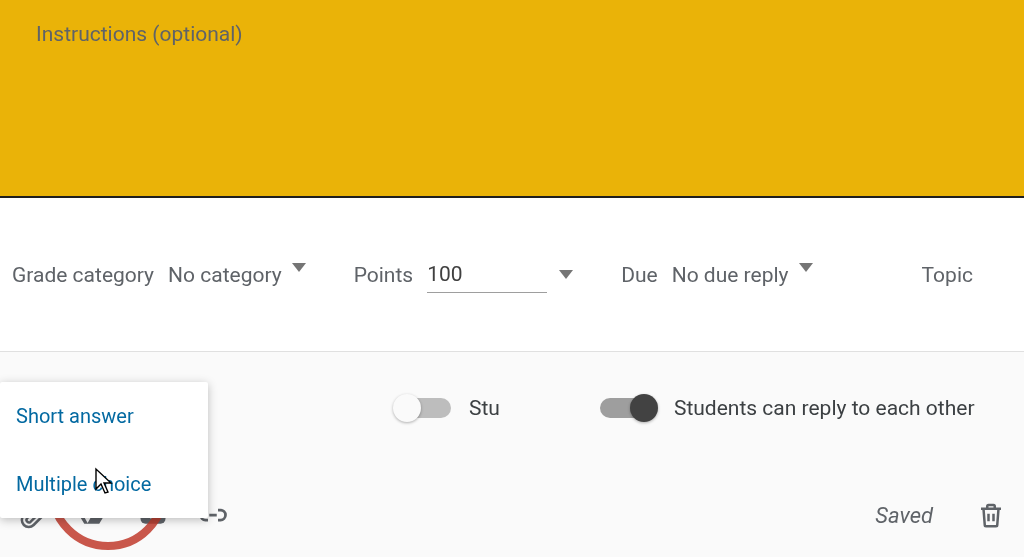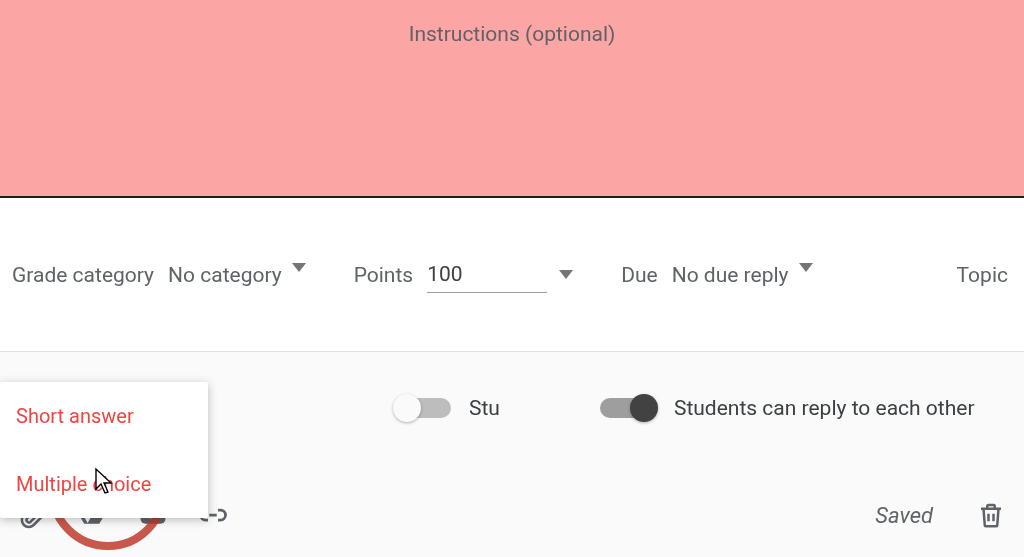--- a/index.html
+++ b/index.html
@@ -6,35 +6,34 @@
     body {
       width: 1024px;
       height: 557px;
       font-family: 'Google Sans', Roboto, Arial, sans-serif;
       background: #fff;
       color: #3c4043;
       overflow: hidden;
       position: relative;
     }
     .instructions-area {
-      background: #fca5a5;
+      background: #eab308;
       width: 1024px;
       height: 198px;
       padding: 22px 36px;
       border-bottom: 2px solid #1e1e1e;
-      text-align: center;
     }
     .instructions-placeholder {
       font-size: 21px;
       color: #5f6368;
     }
     .meta-row {
       display: flex;
       align-items: center;
-      padding: 0 16px 0 12px;
+      padding: 0 51px 0 12px;
       height: 154px;
       gap: 48px;
       border-bottom: 1px solid #e0e0e0;
     }
     .meta-group {
       display: flex;
       align-items: center;
       gap: 14px;
     }
     .meta-label {
@@ -147,21 +146,21 @@
       top: 382px;
       width: 208px;
       background: #fff;
       box-shadow: 0 2px 10px rgba(0,0,0,0.25);
       border-radius: 2px;
       z-index: 10;
     }
     .popup-item {
       padding: 22px 16px;
       font-size: 20px;
-      color: #ef4444;
+      color: #0369a1;
       cursor: pointer;
       white-space: nowrap;
     }
     .highlight-circle {
       position: absolute;
       left: 48px;
       top: 430px;
       width: 120px;
       height: 120px;
       border: 8px solid #c0392b;

